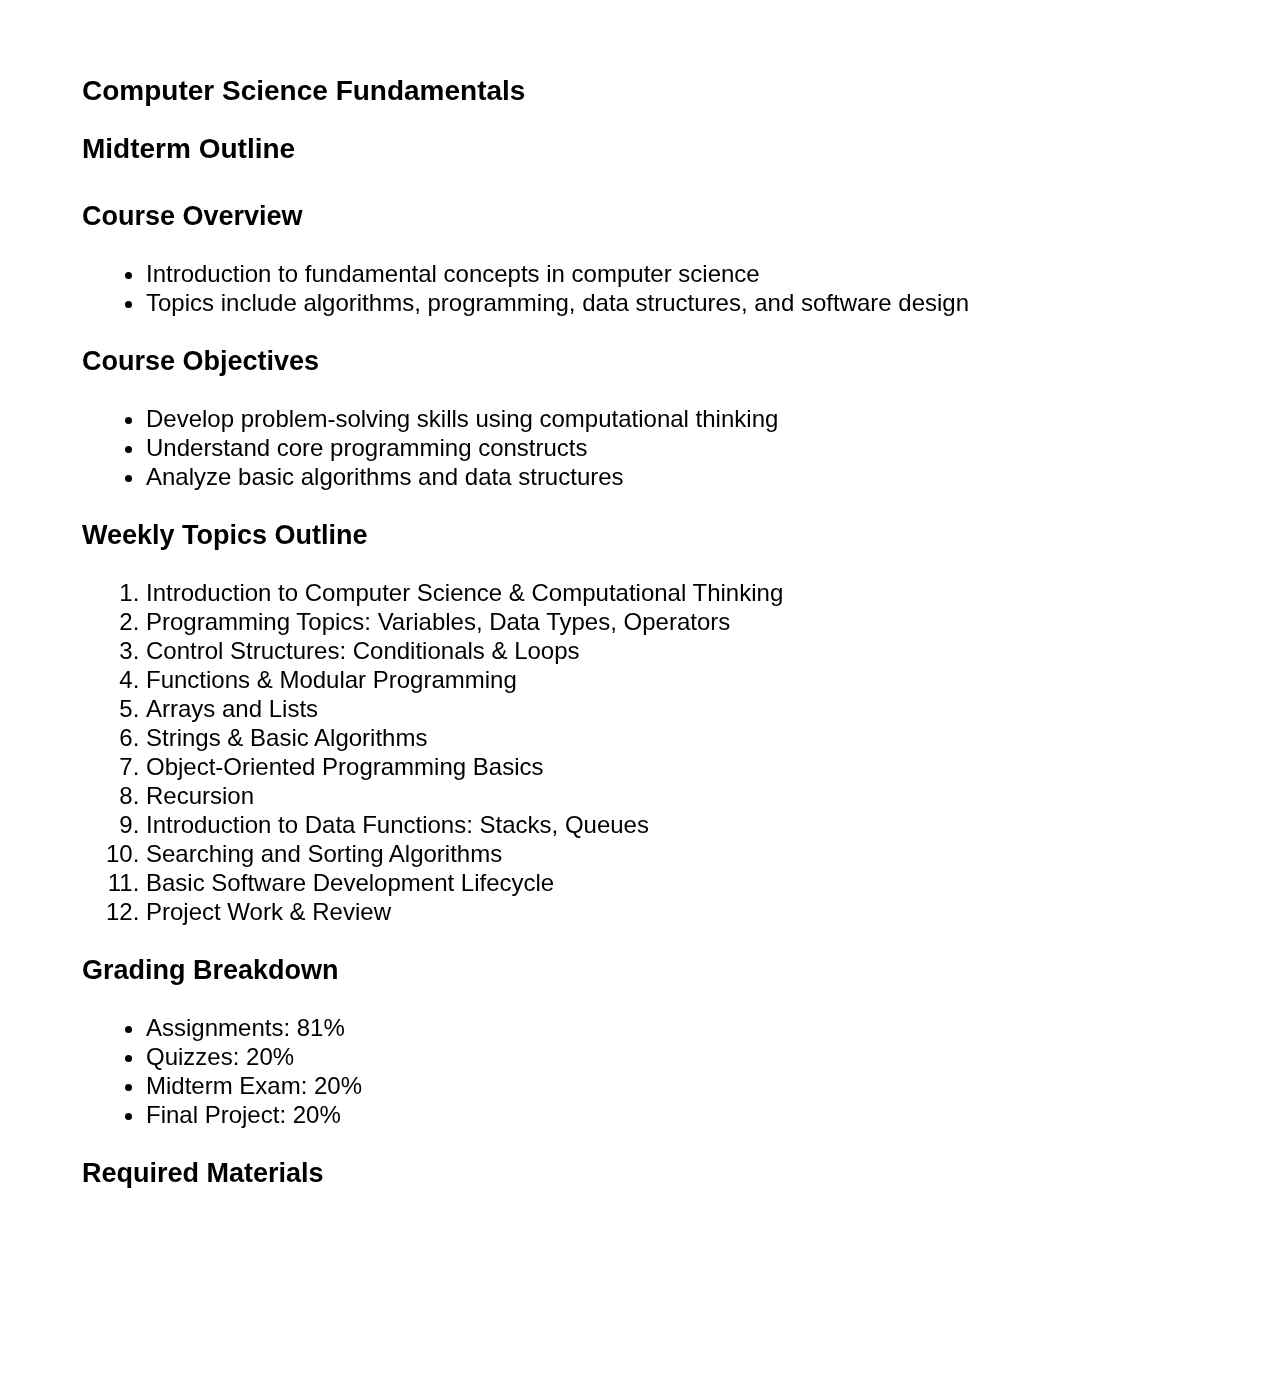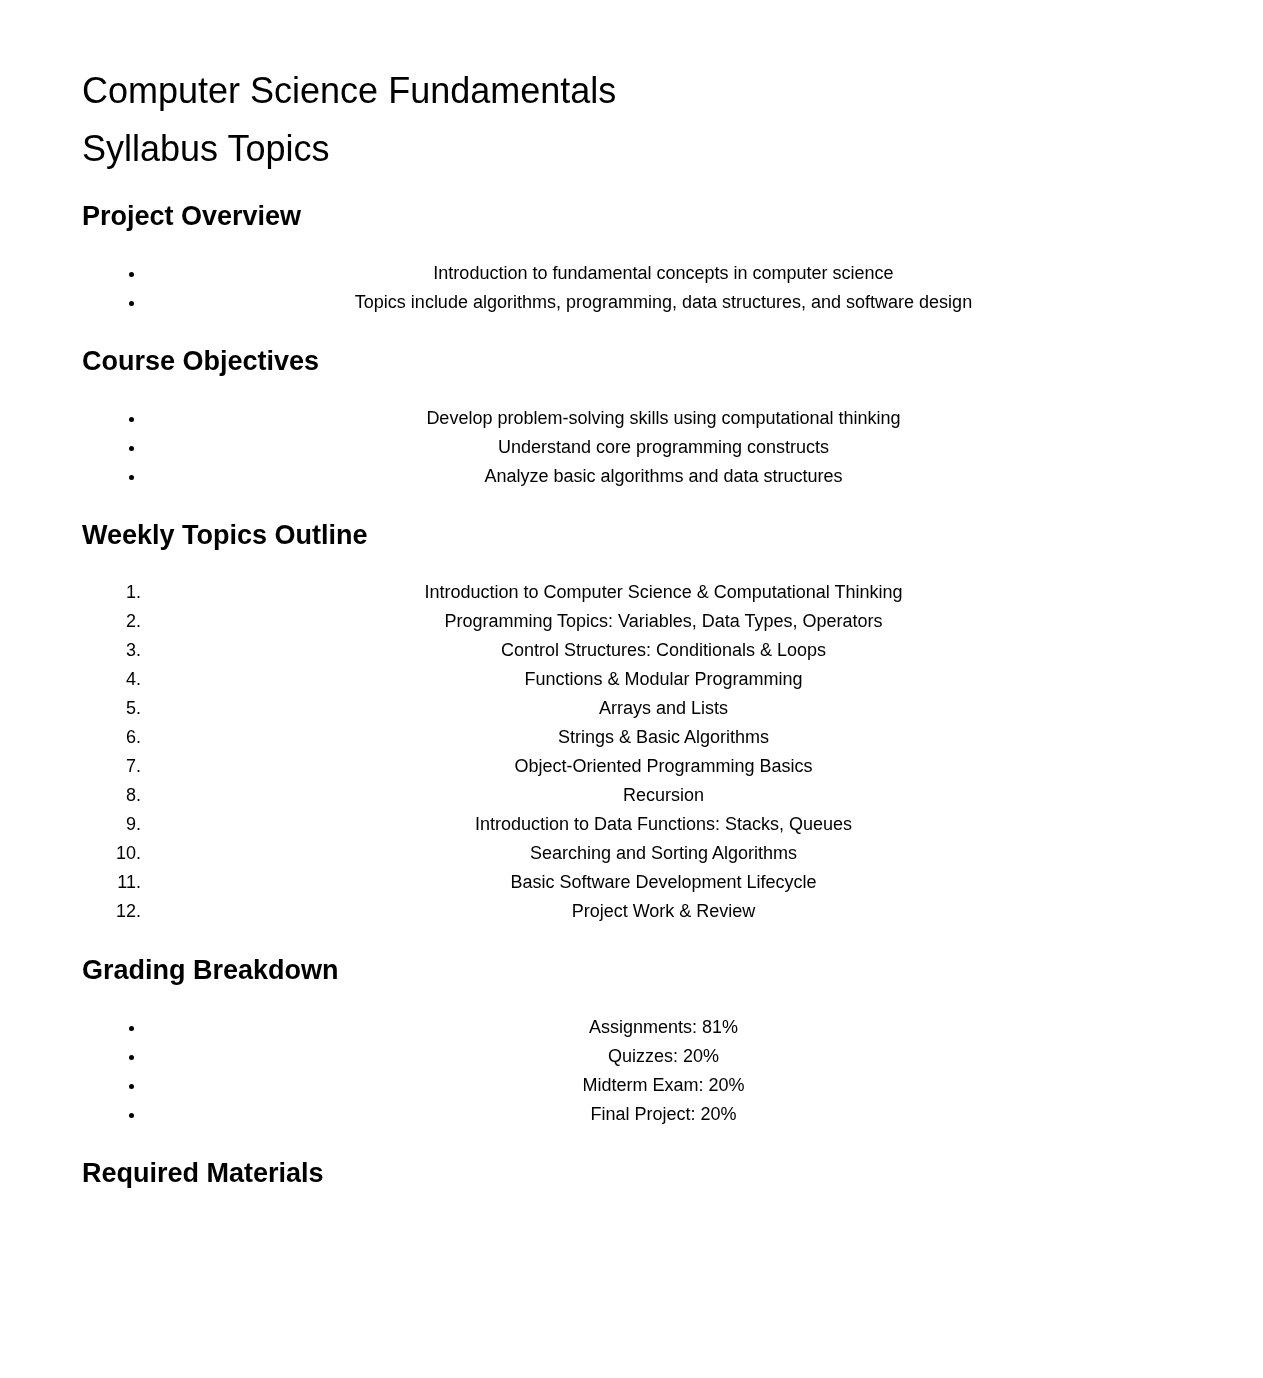--- a/index.html
+++ b/index.html
@@ -1,38 +1,38 @@
 <!DOCTYPE html>
 <html><head>
 <meta charset="utf-8">
 <style>
   html, body { margin: 0; padding: 0; background: #ffffff; }
   body { width: 1263px; height: 1378px; overflow: hidden; position: relative;
          font-family: "Liberation Sans", sans-serif; color: #000; }
   .viewport { position: absolute; left: 0; top: 0; width: 1263px; height: 1300px; overflow: hidden; }
   .page { padding: 62px 82px 0 82px; }
-  h1 { font-size: 36px; font-weight: normal; line-height: 58px; margin: 0 0 12px 0; }
+  h1 { font-size: 28px; font-weight: bold; line-height: 58px; margin: 0 0 12px 0; }
   h2 { font-size: 27px; font-weight: bold; line-height: 32px; margin: 22px 0 0 0; }
-  ul, ol { margin: 27px 0 28px 0; padding-left: 64px; font-size: 18px; line-height: 29px; text-align: center; }
+  ul, ol { margin: 27px 0 28px 0; padding-left: 64px; font-size: 24px; line-height: 29px; }
   ul { list-style: disc; }
   ol { list-style: decimal; }
   li { margin: 0; }
 </style>
 </head>
 <body>
 
 <div class="viewport">
   <div class="page">
     <h1>
       <span>Computer Science Fundamentals</span><br>
-      <span>Syllabus Topics</span>
+      <span>Midterm Outline</span>
     </h1>
 
     <section>
-      <h2>Project Overview</h2>
+      <h2>Course Overview</h2>
       <ul>
         <li>Introduction to fundamental concepts in computer science</li>
         <li>Topics include algorithms, programming, data structures, and software design</li>
       </ul>
     </section>
 
     <section>
       <h2>Course Objectives</h2>
       <ul>
         <li>Develop problem-solving skills using computational thinking</li>

